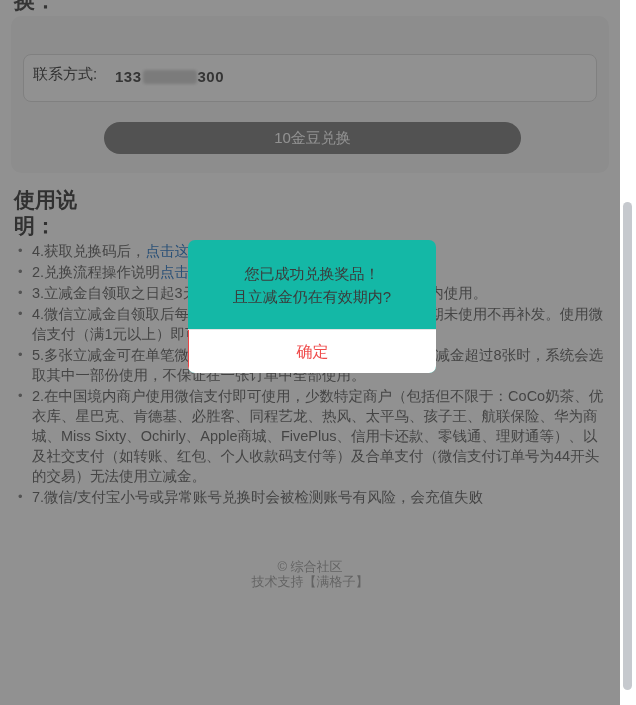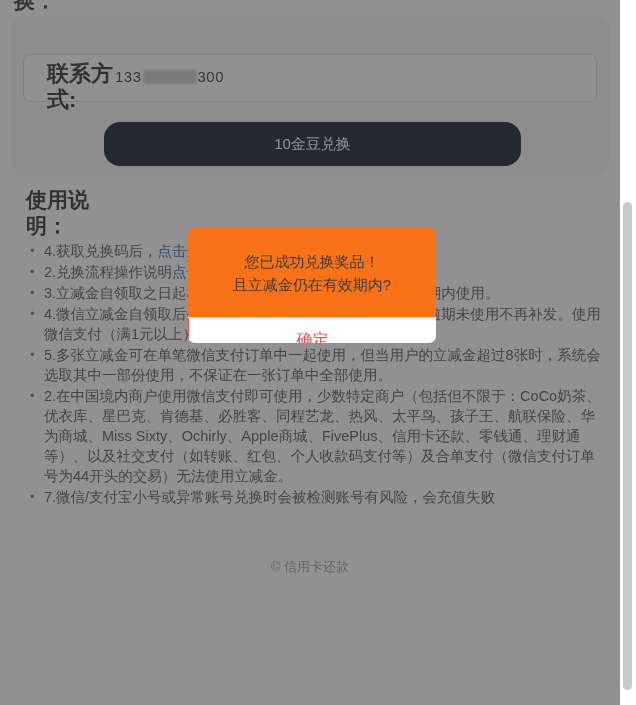--- a/index.html
+++ b/index.html
@@ -67,69 +67,70 @@
     top: 38px;
     right: 12px;
     height: 48px;
     border: 1px solid #d9d9d9;
     border-radius: 8px;
     background: #ffffff;
     box-sizing: border-box;
   }
   .field-label {
     position: absolute;
-    left: 36px;
+    left: 22px;
     top: 45px;
     width: 76px;
-    font-size: 22px;
+    font-size: 15px;
     line-height: 26px;
-    font-weight: bold;
+    font-weight: normal;
     color: #2b2b2b;
     z-index: 3;
   }
   .field-value {
     position: absolute;
     left: 104px;
     top: 52px;
     font-size: 15px;
     color: #333333;
     letter-spacing: 0.5px;
     z-index: 3;
     white-space: nowrap;
+    font-weight: bold;
   }
   .redact {
     display: inline-block;
     width: 54px;
     height: 14px;
     background: #cfcfcf;
     border-radius: 3px;
     vertical-align: -2px;
     margin: 0 1px;
     filter: blur(1.5px);
   }
   .redeem-btn {
     position: absolute;
     left: 93px;
     top: 106px;
     width: 417px;
-    height: 44px;
+    height: 32px;
     border: none;
     border-radius: 16px;
-    background: #0f172a;
+    background: #737373;
     color: #ffffff;
     font-size: 15px;
     font-family: "Liberation Sans", "DejaVu Sans", sans-serif;
     cursor: pointer;
     padding: 0;
   }
 
   
   .instructions {
     margin: 14px 0 0 0;
-    padding: 0 14px 0 26px;
+    padding: 0 14px 0 14px;
   }
   .instr-title {
     width: 74px;
     font-size: 21px;
     line-height: 26px;
     font-weight: bold;
     color: #2b2b2b;
     margin: 0 0 2px 0;
   }
   ul.instr-list {
@@ -197,24 +198,24 @@
     width: 620px;
     height: 705px;
     background: rgba(54, 54, 54, 0.55);
     z-index: 50;
   }
 
   
   #modal {
     position: absolute;
     left: 188px;
-    top: 228px;
+    top: 240px;
     width: 248px;
-    height: 115px;
-    background: #f97316;
+    height: 133px;
+    background: #14b8a6;
     border-radius: 7px;
     z-index: 60;
     overflow: hidden;
     font-family: "Liberation Sans", "DejaVu Sans", sans-serif;
   }
   .modal-body {
     height: 89px;
     display: flex;
     flex-direction: column;
     align-items: center;
@@ -278,21 +279,22 @@
         <li><span>2.兑换流程操作说明</span><a class="lnk">点击这里</a><span></span></li>
         <li><span>3.立减金自领取之日起3天内有效（含领取当日），请在有效期内使用。</span></li>
         <li><span>4.微信立减金自领取后每张有效期为3天，到期后自动失效，逾期未使用不再补发。使用微信支付（满1元以上）即可自动抵扣。</span></li>
         <li><span>5.多张立减金可在单笔微信支付订单中一起使用，但当用户的立减金超过8张时，系统会选取其中一部份使用，不保证在一张订单中全部使用。</span></li>
         <li><span>2.在中国境内商户使用微信支付即可使用，少数特定商户（包括但不限于：CoCo奶茶、优衣库、星巴克、肯德基、必胜客、同程艺龙、热风、太平鸟、孩子王、航联保险、华为商城、Miss Sixty、Ochirly、Apple商城、FivePlus、信用卡还款、零钱通、理财通等）、以及社交支付（如转账、红包、个人收款码支付等）及合单支付（微信支付订单号为44开头的交易）无法使用立减金。</span></li>
         <li><span>7.微信/支付宝小号或异常账号兑换时会被检测账号有风险，会充值失败</span></li>
       </ul>
     </div>
 
     <div class="footer">
-      <div>© 信用卡还款</div>
+      <div>© 综合社区</div>
+      <div>技术支持【满格子】</div>
     </div>
 
   </div>
 </div>
 
 <div id="overlay"></div>
 
 <div id="modal">
   <div class="modal-body">
     <div class="modal-line">您已成功兑换奖品！</div>

